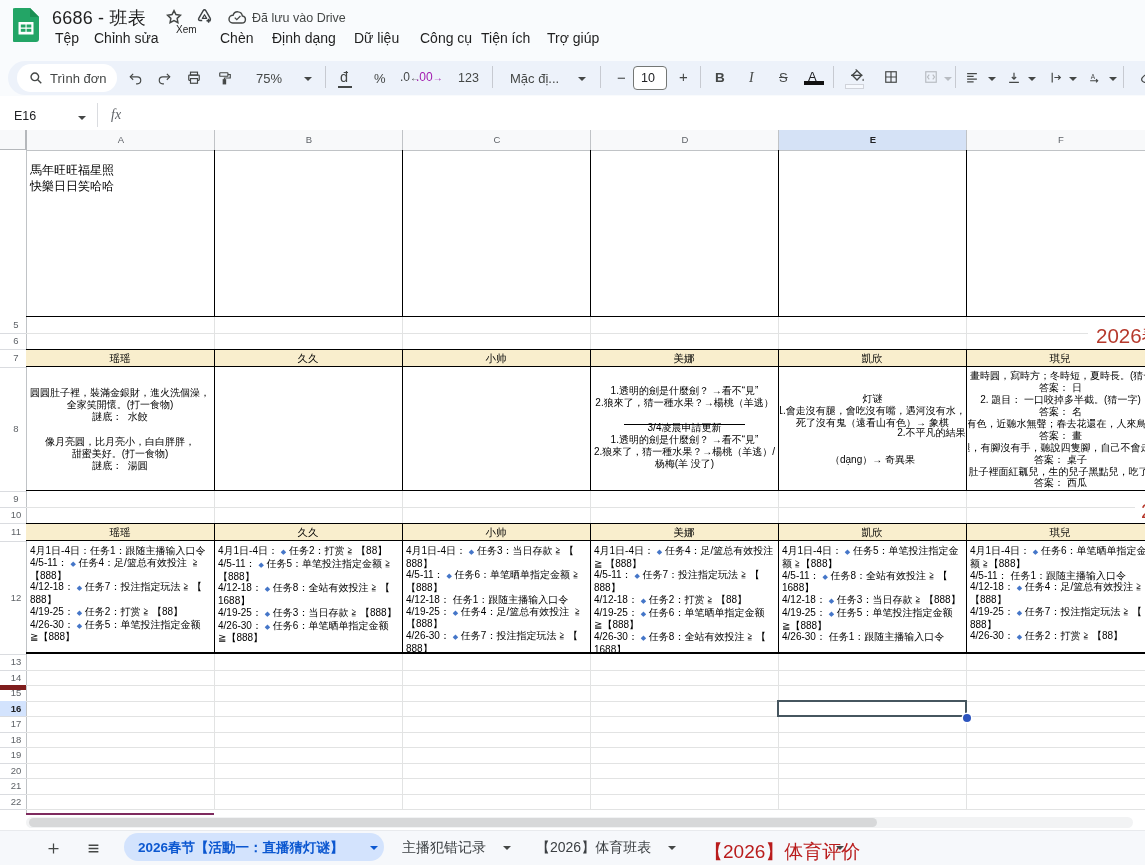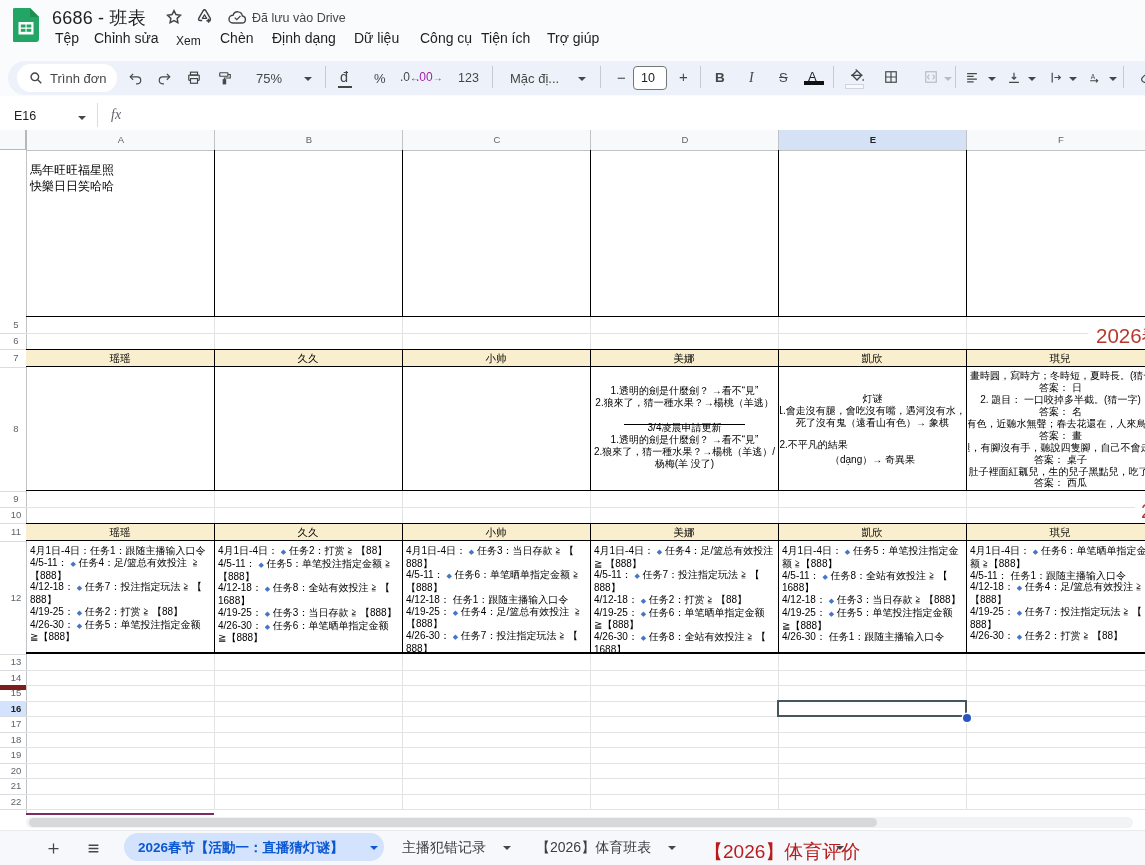--- a/index.html
+++ b/index.html
@@ -39,21 +39,21 @@
       <path d="M17.8 15.2v5.6M15 18h5.6" stroke-width="2"></path>
     </svg>
 
 <svg class="a" style="left:228px;top:10px" width="19" height="15" viewBox="0 0 24 17" fill="none" stroke="#444746" stroke-width="1.8">
       <path d="M6 15.5h11.5a4.5 4.5 0 0 0 .6-8.96 6 6 0 0 0-11.7-.9A4.8 4.8 0 0 0 6 15.5z"></path>
       <path d="M8.5 8.6l2.6 2.6 4.6-4.6" stroke-width="1.6"></path>
     </svg>
 <div class="a" style="left:252px;top:11px;font-size:12.5px;color:#444746">Đã lưu vào Drive</div>
 <div class="a" style="left:55px;top:30px;font-size:14px;color:#1f1f1f">Tệp</div>
 <div class="a" style="left:94px;top:30px;font-size:14px;color:#1f1f1f">Chỉnh sửa</div>
-<div class="a" style="left:176px;top:34px;font-size:12px;color:#1f1f1f">Xem</div>
+<div class="a" style="left:176px;top:24px;font-size:10px;color:#1f1f1f">Xem</div>
 <div class="a" style="left:220px;top:30px;font-size:14px;color:#1f1f1f">Chèn</div>
 <div class="a" style="left:272px;top:30px;font-size:14px;color:#1f1f1f">Định dạng</div>
 <div class="a" style="left:354px;top:30px;font-size:14px;color:#1f1f1f">Dữ liệu</div>
 <div class="a" style="left:420px;top:30px;font-size:14px;color:#1f1f1f">Công cụ</div>
 <div class="a" style="left:481px;top:30px;font-size:14px;color:#1f1f1f">Tiện ích</div>
 <div class="a" style="left:547px;top:30px;font-size:14px;color:#1f1f1f">Trợ giúp</div>
 
 <div class="a" style="left:8px;top:61px;width:1152px;height:34px;background:#edf2fa;border-radius:22px"></div>
 
 <div class="a" style="left:17px;top:64px;width:100px;height:28px;background:#fff;border-radius:16px"></div>
@@ -247,35 +247,42 @@
 <div class="nm" style="left:812px;top:351.5px;width:120px">凱欣</div>
 <div class="nm" style="left:1000px;top:351.5px;width:120px">琪兒</div>
 <div class="nm" style="left:60px;top:525.5px;width:120px">瑶瑶</div>
 <div class="nm" style="left:248px;top:525.5px;width:120px">久久</div>
 <div class="nm" style="left:436px;top:525.5px;width:120px">小帅</div>
 <div class="nm" style="left:624px;top:525.5px;width:120px">美娜</div>
 <div class="nm" style="left:812px;top:525.5px;width:120px">凱欣</div>
 <div class="nm" style="left:1000px;top:525.5px;width:120px">琪兒</div>
 <div class="a" style="left:30px;top:163px;font-size:12px;line-height:15.6px;color:#000;white-space:pre">馬年旺旺福星照
 快樂日日笑哈哈</div>
+<div class="ct" style="left:27px;top:386.5px;width:186px;line-height:12.3px;font-size:10px">圓圓肚子裡，裝滿金銀財，進火洗個澡，
+全家笑開懷。(打一食物)
+謎底：  水餃
+
+像月亮圓，比月亮小，白白胖胖，
+甜蜜美好。(打一食物)
+謎底：  湯圓</div>
 <div class="a" style="left:591.5px;top:367px;width:186px;height:124px;overflow:hidden">
       <div class="ct" style="left:0;top:18px;width:186px;line-height:12.2px">1.透明的劍是什麼劍？ →看不“見”
 2.狼來了，猜一種水果？→楊桃（羊逃）
 
 3/4凌晨申請更新
 1.透明的劍是什麼劍？ →看不“見”
 2.狼來了，猜一種水果？→楊桃（羊逃）/
 杨梅(羊 没了)</div>
     </div>
 <div class="bk" style="left:624px;top:423.5px;width:121px;height:1.4px"></div>
 <div class="a" style="left:779.5px;top:367px;width:185px;height:124px;overflow:hidden;font-size:10px;line-height:12.2px;color:#000">
       <div style="position:absolute;left:0;top:25.5px;width:186px;text-align:center;white-space:nowrap">灯谜</div>
       <div style="position:absolute;left:-2px;top:37.7px;white-space:nowrap">1.會走沒有腿，會吃沒有嘴，遇河沒有水，</div>
       <div style="position:absolute;left:0;top:49.9px;width:186px;text-align:center;white-space:nowrap">死了沒有鬼（遠看山有色）→ 象棋</div>
-      <div style="position:absolute;left:0;top:72px;width:186px;text-align:left;white-space:nowrap">2.不平凡的結果</div>
+      <div style="position:absolute;left:0;top:60px;width:186px;text-align:right;white-space:nowrap">2.不平凡的結果</div>
       <div style="position:absolute;left:0;top:86.5px;width:186px;text-align:center;white-space:nowrap">（dạng）→ 奇異果</div>
     </div>
 <div class="a" style="left:967.5px;top:367px;width:186px;height:124px;overflow:hidden;font-size:10px;line-height:11.9px;color:#000">
       <div style="position:absolute;left:2.5px;top:3.3px;white-space:nowrap">畫時圓，寫時方；冬時短，夏時長。(猜一字)</div>
       <div style="position:absolute;left:0;top:15.2px;width:186px;text-align:center;white-space:nowrap">答案：  日</div>
       <div style="position:absolute;left:0;top:27.1px;width:186px;text-align:center;white-space:nowrap">2. 題目：  一口咬掉多半截。(猜一字)</div>
       <div style="position:absolute;left:0;top:39.0px;width:186px;text-align:center;white-space:nowrap">答案：  名</div>
       <div style="position:absolute;left:-31px;top:50.9px;white-space:nowrap">遠看山有色，近聽水無聲；春去花還在，人來鳥不驚。</div>
       <div style="position:absolute;left:0;top:62.8px;width:186px;text-align:center;white-space:nowrap">答案：  畫</div>
       <div style="position:absolute;left:-47px;top:74.7px;white-space:nowrap">有頭沒有腿，有腳沒有手，聽說四隻腳，自己不會走。</div>

